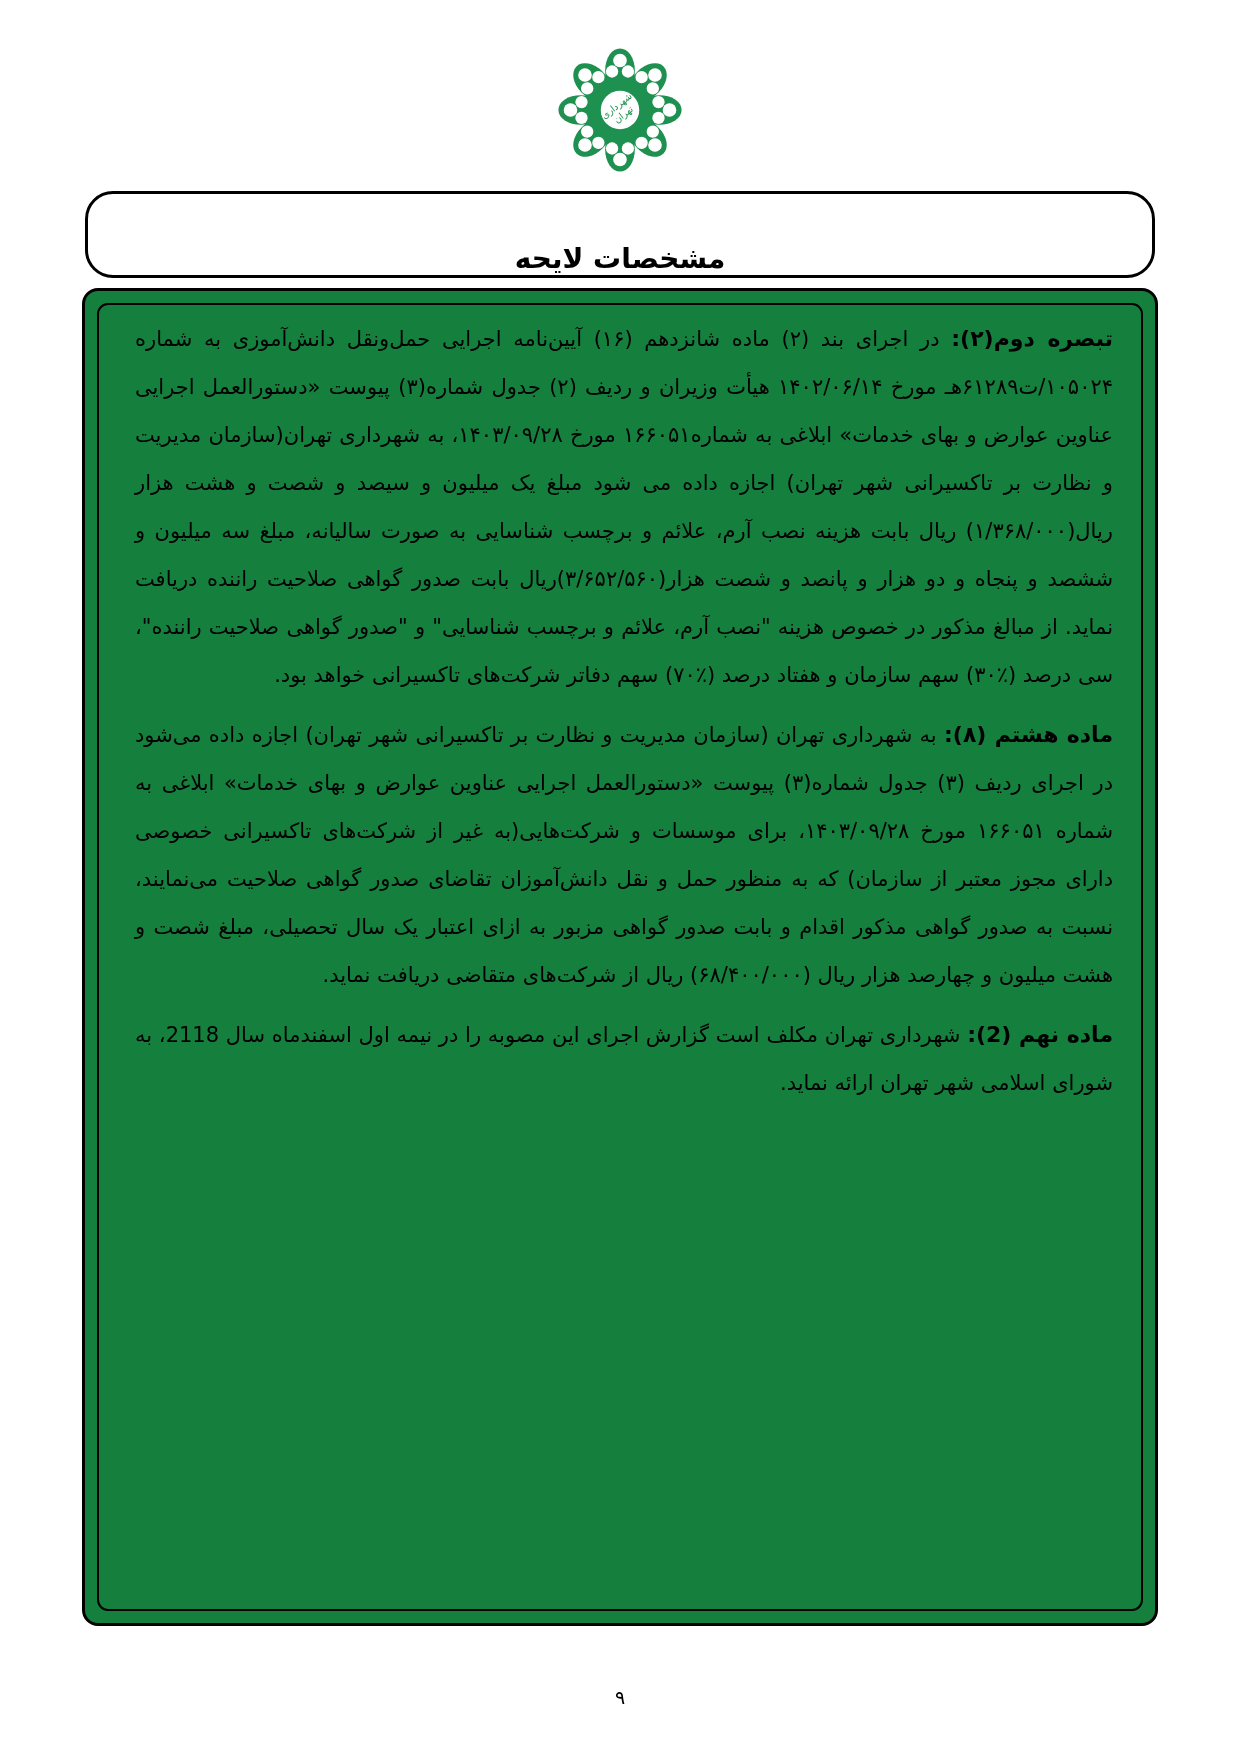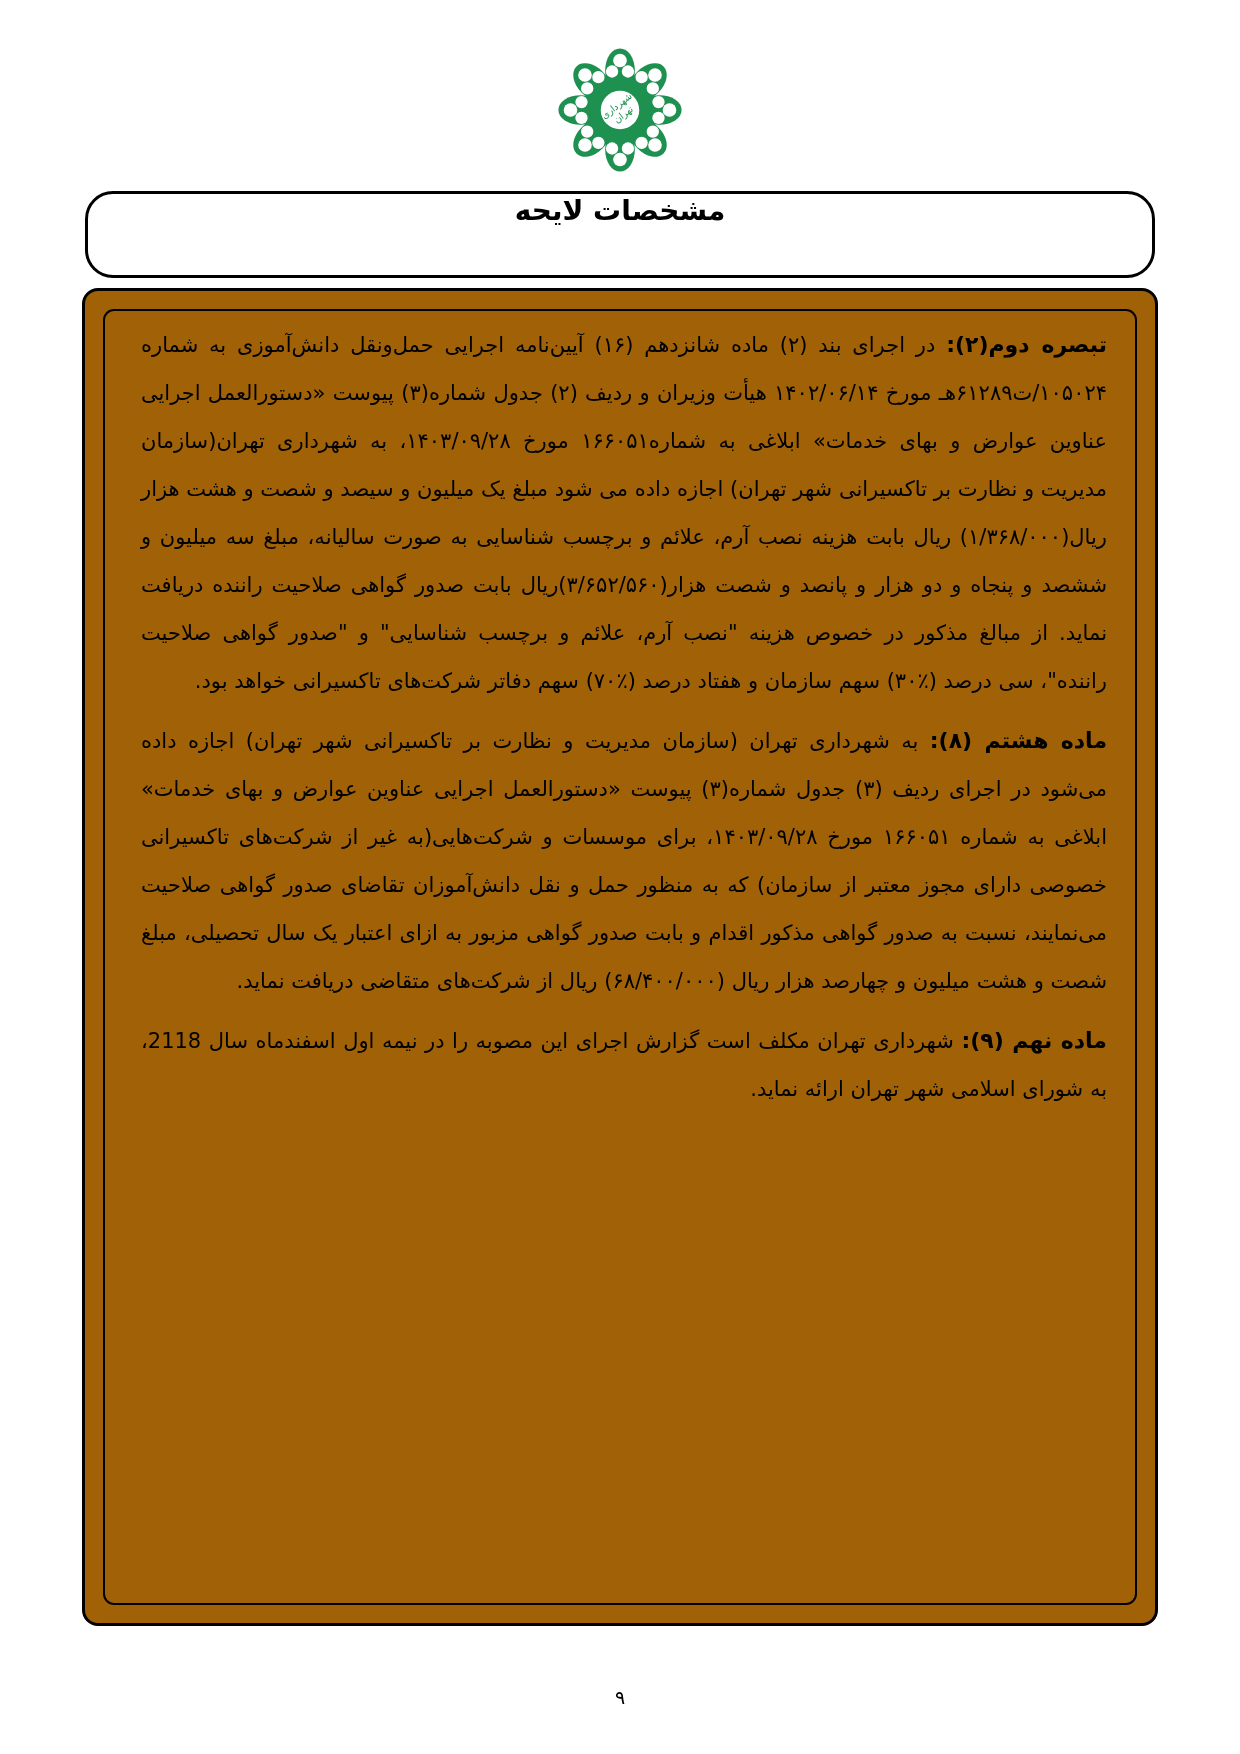--- a/index.html
+++ b/index.html
@@ -17,35 +17,35 @@
     top:44px; left:50%;
     transform:translateX(-50%);
     width:132px; height:132px;
   }
   .header-box {
     position:absolute;
     left:85px; top:191px;
     width:1070px; height:87px;
     border:3px solid #000;
     border-radius:28px;
-    display:flex; align-items:flex-start; justify-content:center;
+    display:flex; align-items:flex-end; justify-content:center;
     background:#fff;
   }
   .header-box h1 {
     font-size:28px;
     font-weight:bold;
   }
   .main-box {
     position:absolute;
     left:82px; top:288px;
     width:1076px; height:1338px;
     border:3px solid #000;
     border-radius:16px;
-    padding:18px;
-    background:#a16207;
+    padding:12px;
+    background:#15803d;
   }
   .main-box-inner {
     width:100%; height:100%;
     border:2px solid #000;
     border-radius:11px;
     padding:10px 28px 20px 36px;
   }
   .text-area {
     direction:rtl;
     text-align:justify;
@@ -154,21 +154,21 @@
           <span class="lead">تبصره دوم(۲):</span>
           <span>در اجرای بند (۲) ماده شانزدهم (۱۶) آیین‌نامه اجرایی حمل‌ونقل دانش‌آموزی به شماره ۱۰۵۰۲۴/ت۶۱۲۸۹هـ مورخ ۱۴۰۲/۰۶/۱۴ هیأت وزیران و ردیف (۲) جدول شماره(۳) پیوست «دستورالعمل اجرایی عناوین عوارض و بهای خدمات» ابلاغی به شماره۱۶۶۰۵۱ مورخ ۱۴۰۳/۰۹/۲۸، به شهرداری تهران(سازمان مدیریت و نظارت بر تاکسیرانی شهر تهران) اجازه داده می شود مبلغ یک میلیون و سیصد و شصت و هشت هزار ریال(۱/۳۶۸/۰۰۰) ریال بابت هزینه نصب آرم، علائم و برچسب شناسایی به صورت سالیانه، مبلغ سه میلیون و ششصد و پنجاه و دو هزار و پانصد و شصت هزار(۳/۶۵۲/۵۶۰)ریال بابت صدور گواهی صلاحیت راننده دریافت نماید. از مبالغ مذکور در خصوص هزینه "نصب آرم، علائم و برچسب شناسایی" و "صدور گواهی صلاحیت راننده"، سی درصد (٪۳۰) سهم سازمان و هفتاد درصد (٪۷۰) سهم دفاتر شرکت‌های تاکسیرانی خواهد بود.</span>
         </p>
 
         <p>
           <span class="lead">ماده هشتم (۸):</span>
           <span>به شهرداری تهران (سازمان مدیریت و نظارت بر تاکسیرانی شهر تهران) اجازه داده می‌شود در اجرای ردیف (۳) جدول شماره(۳) پیوست «دستورالعمل اجرایی عناوین عوارض و بهای خدمات» ابلاغی به شماره ۱۶۶۰۵۱ مورخ ۱۴۰۳/۰۹/۲۸، برای موسسات و شرکت‌هایی(به غیر از شرکت‌های تاکسیرانی خصوصی دارای مجوز معتبر از سازمان) که به منظور حمل و نقل دانش‌آموزان تقاضای صدور گواهی صلاحیت می‌نمایند، نسبت به صدور گواهی مذکور اقدام و بابت صدور گواهی مزبور به ازای اعتبار یک سال تحصیلی، مبلغ شصت و هشت میلیون و چهارصد هزار ریال (۶۸/۴۰۰/۰۰۰) ریال از شرکت‌های متقاضی دریافت نماید.</span>
         </p>
 
         <p>
-          <span class="lead">ماده نهم (۹):</span>
+          <span class="lead">ماده نهم (2):</span>
           <span>شهرداری تهران مکلف است گزارش اجرای این مصوبه را در نیمه اول اسفندماه سال 2118، به شورای اسلامی شهر تهران ارائه نماید.</span>
         </p>
 
       </div>
     </div>
   </div>
 
   <div class="page-number">۹</div>
 
 </div>

